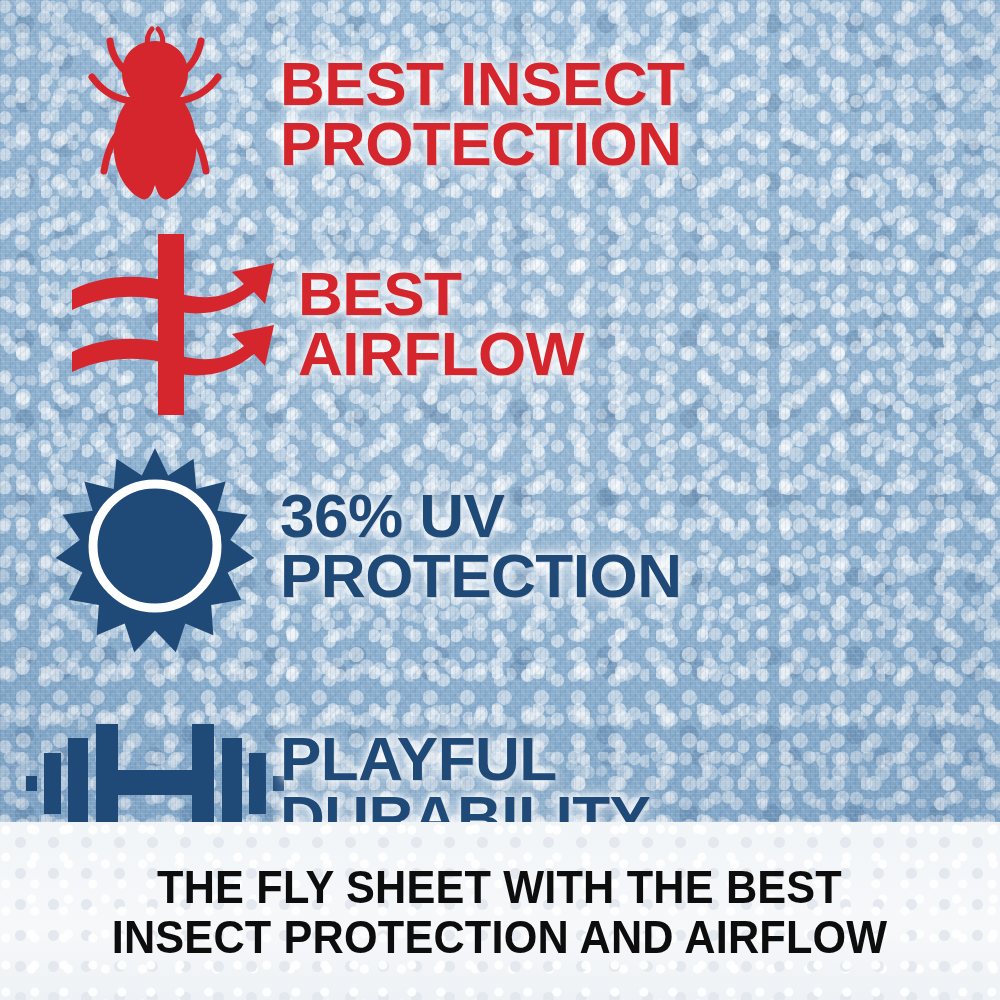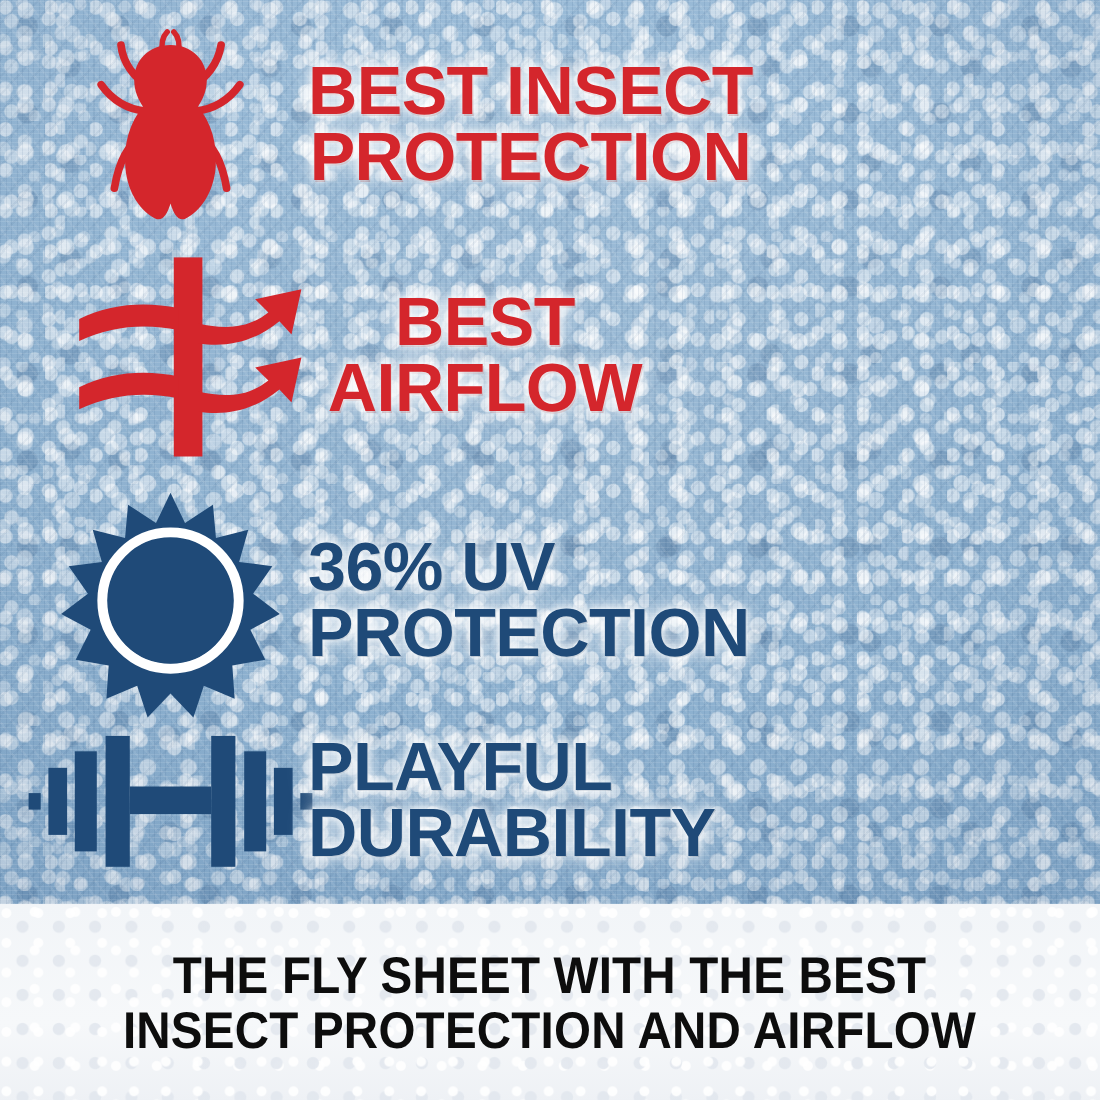--- a/index.html
+++ b/index.html
@@ -87,38 +87,37 @@
     font-weight:bold;line-height:.96;white-space:pre-line;
     letter-spacing:-0.5px;
   }
   .label.red{
     color:#d4262c;
     text-shadow:
       0 0 7px rgba(255,255,255,.95),
       0 0 14px rgba(255,255,255,.85),
       0 0 22px rgba(255,255,255,.6),
       1px 1px 0 rgba(120,15,20,.35);
-    text-align: center;
   }
   .label.navy{
     color:#1f4a78;
     text-shadow:
       0 0 7px rgba(255,255,255,.95),
       0 0 14px rgba(255,255,255,.85),
       0 0 22px rgba(255,255,255,.6),
       1px 1px 0 rgba(10,35,65,.35);
   }
 
   #row-insect{left:30px;top:14px;width:940px;height:200px;}
   #row-insect .label{font-size:62px;}
   #row-airflow{left:48px;top:226px;width:940px;height:196px;}
   #row-airflow .label{font-size:62px;}
   #row-uv{left:30px;top:442px;width:940px;height:208px;}
   #row-uv .label{font-size:62px;}
-  #row-durability{left:30px;top:648px;width:940px;height:160px;}
+  #row-durability{left:30px;top:688px;width:940px;height:160px;align-items:flex-end;}
   #row-durability .label{font-size:62px;}
 
   svg{display:block;overflow:visible;}
 </style>
 </head>
 <body>
 
 <div id="poster">
 
   <div class="fabric">

